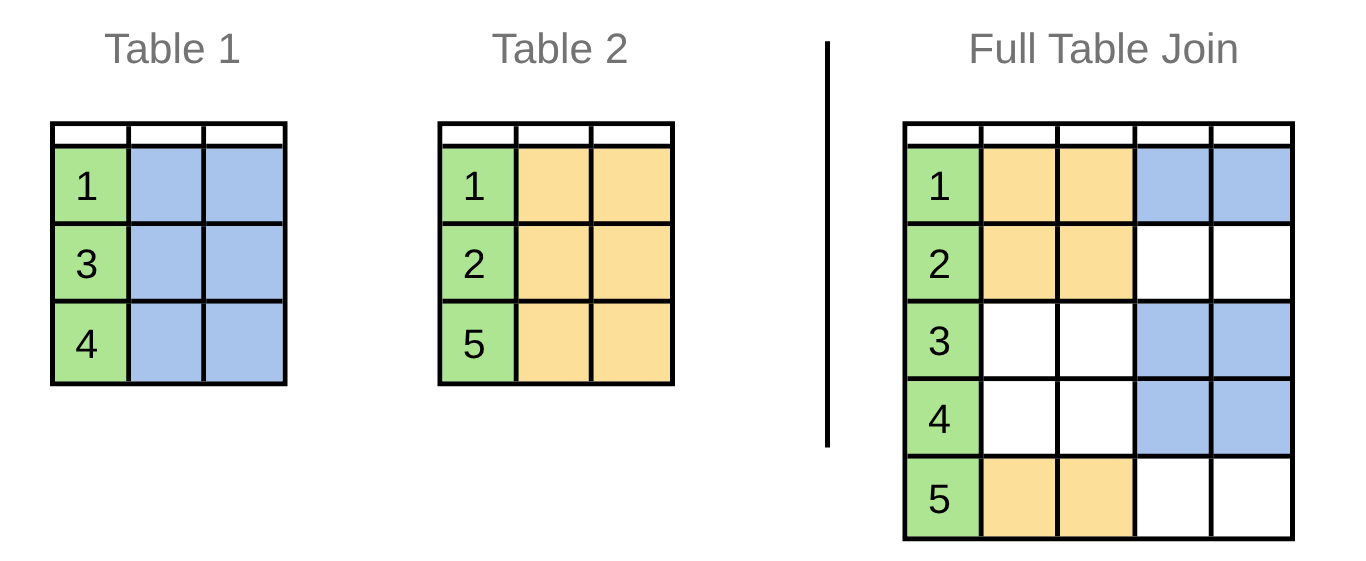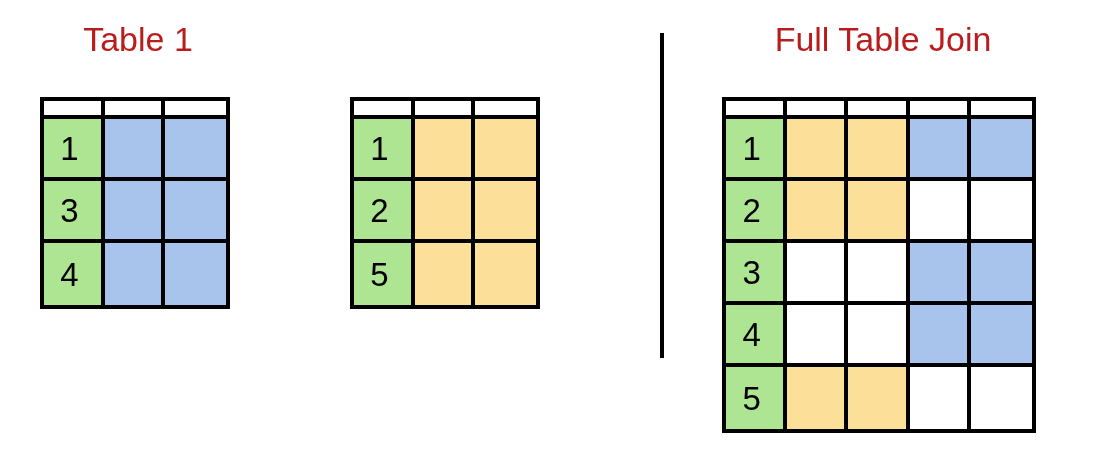--- a/index.html
+++ b/index.html
@@ -17,21 +17,21 @@
     height: 449px;
     background: #ffffff;
     overflow: hidden;
   }
 
   
   .panel-title {
     position: absolute;
     font-size: 34px;
     line-height: 34px;
-    color: #b91c1c;
+    color: #737373;
     font-weight: 400;
     white-space: nowrap;
     text-align: center;
     transform: translateX(-50%);
     font-family: "Liberation Sans", sans-serif;
   }
 
   
   .divider {
     position: absolute;
@@ -116,20 +116,21 @@
     </div>
     <div class="grid-row body-row">
       <div class="grid-cell cell-key">
           <span class="key-text">4</span>
         </div>
       <div class="grid-cell cell-blue"></div>
       <div class="grid-cell cell-blue"></div>
     </div>
   </div>
 
+  <div class="panel-title" style="left:448px; top:22px;">Table 2</div>
 
   <div class="grid-table" style="left:350px; top:97px; width:190px;">
     <div class="grid-row header-row">
       <div class="grid-cell"></div>
       <div class="grid-cell"></div>
       <div class="grid-cell"></div>
     </div>
     <div class="grid-row body-row">
       <div class="grid-cell cell-key">
           <span class="key-text">1</span>

